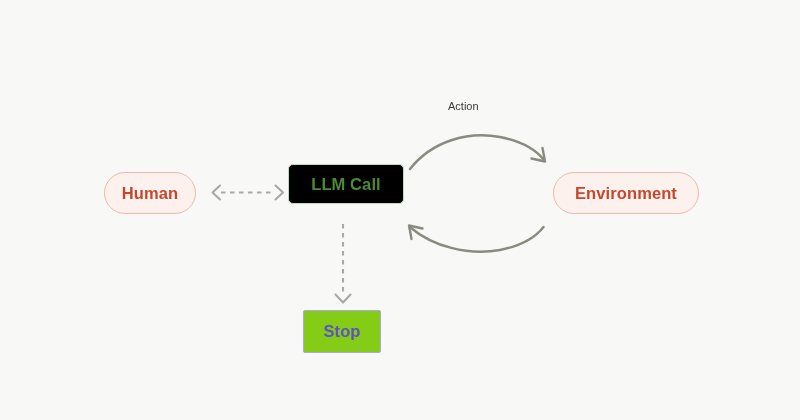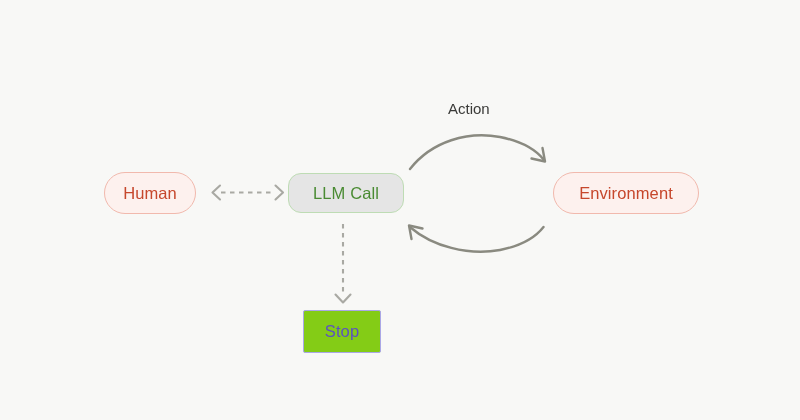--- a/index.html
+++ b/index.html
@@ -26,45 +26,45 @@
     width: 800px;
     height: 420px;
     pointer-events: none;
   }
   .node {
     position: absolute;
     display: flex;
     align-items: center;
     justify-content: center;
     box-sizing: border-box;
-    font-weight: normal;
+    font-weight: bold;
     letter-spacing: 0.1px;
     white-space: nowrap;
   }
   
   #node-human {
     left: 104px;
     top: 172px;
     width: 92px;
     height: 42px;
     border: 1.6px solid #f1b9ad;
     background: #fdf1ee;
     border-radius: 21px;
     color: #c6472c;
     font-size: 16.5px;
   }
   
   #node-llm-call {
     left: 288px;
-    top: 173px;
+    top: 164px;
     width: 116px;
     height: 40px;
     border: 1.6px solid #bedcb4;
-    background: #e5e5e5;
-    border-radius: 13px;
+    background: #000000;
+    border-radius: 5px;
     color: #4a8b33;
     font-size: 16.5px;
   }
   
   #node-environment {
     left: 553px;
     top: 172px;
     width: 146px;
     height: 42px;
     border: 1.6px solid #f1b9ad;
@@ -82,21 +82,21 @@
     height: 43px;
     border: 1.6px solid #aaa7e6;
     background: #84cc16;
     border-radius: 2px;
     color: #5c52c0;
     font-size: 16.5px;
   }
   .edge-label {
     position: absolute;
     color: #3a3a38;
-    font-size: 15px;
+    font-size: 11px;
     font-weight: normal;
     white-space: nowrap;
   }
   #label-action {
     left: 448px;
     top: 100px;
   }
   #label-feedback {
     left: 429px;
     top: 267px;

